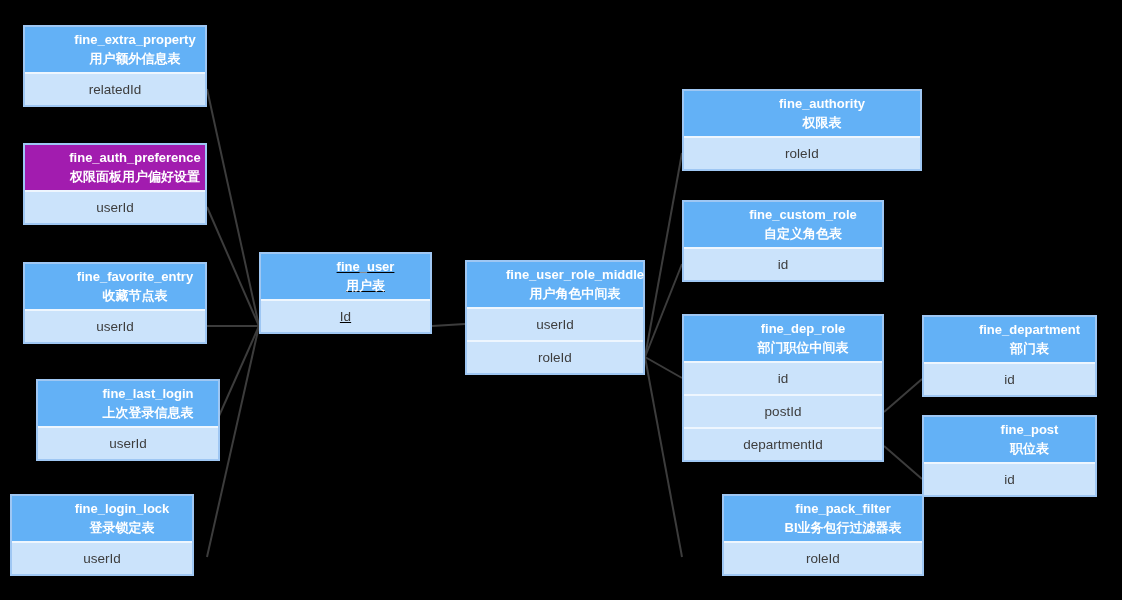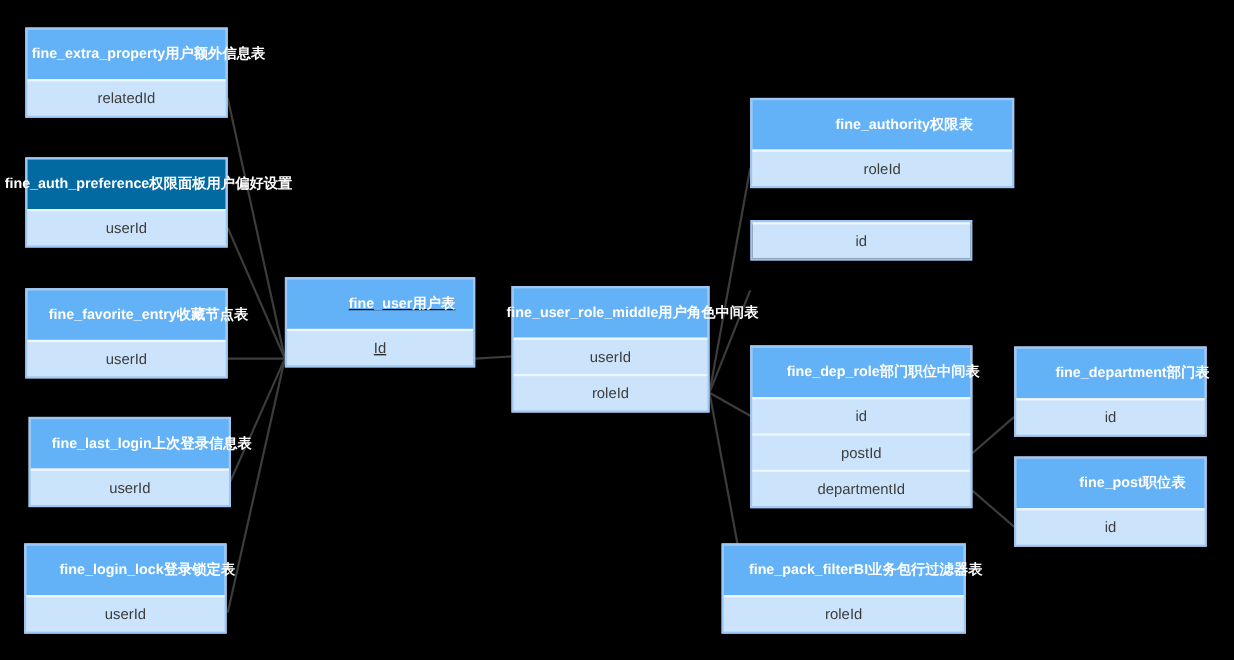--- a/index.html
+++ b/index.html
@@ -15,21 +15,21 @@
     position: absolute;
     box-sizing: border-box;
     border: 2px solid #9fc7f3;
     background: #cbe3fb;
   }
   .tbl-header {
     height: 45px;
     background: #63b1f6;
     color: #ffffff;
     font-weight: bold;
-    display: flex; flex-direction: row;
+    display: flex; flex-direction: column;
     align-items: center; justify-content: center;
     text-align: center;
     font-size: 13px;
     line-height: 1.45;
     cursor: default;
     padding-left: 40px;
   }
   .tbl-row {
     box-sizing: border-box;
     height: 33px;
@@ -62,41 +62,41 @@
     </svg>
 
 <div class="tbl" style="left: 23px; top: 25px; width: 184px; border-color: rgb(159, 199, 243);">
       <div class="tbl-header" style="background: rgb(99, 177, 246); color: rgb(255, 255, 255);">
         <span class="tbl-name">fine_extra_property</span>
         <span class="tbl-label">用户额外信息表</span>
       </div>
       <div class="tbl-row" style="background: rgb(203, 227, 251); border-top-color: rgb(238, 246, 254); color: rgb(61, 61, 61);">relatedId</div>
     </div>
     <div class="tbl" style="left: 23px; top: 143px; width: 184px; border-color: rgb(159, 199, 243);">
-      <div class="tbl-header" style="background: #0369a1; color: rgb(255, 255, 255);">
+      <div class="tbl-header" style="background: #a21caf; color: rgb(255, 255, 255);">
         <span class="tbl-name">fine_auth_preference</span>
         <span class="tbl-label">权限面板用户偏好设置</span>
       </div>
       <div class="tbl-row" style="background: rgb(203, 227, 251); border-top-color: rgb(238, 246, 254); color: rgb(61, 61, 61);">userId</div>
     </div>
     <div class="tbl" style="left: 23px; top: 262px; width: 184px; border-color: rgb(159, 199, 243);">
       <div class="tbl-header" style="background: rgb(99, 177, 246); color: rgb(255, 255, 255); text-align: center;">
         <span class="tbl-name">fine_favorite_entry</span>
         <span class="tbl-label">收藏节点表</span>
       </div>
       <div class="tbl-row" style="background: rgb(203, 227, 251); border-top-color: rgb(238, 246, 254); color: rgb(61, 61, 61);">userId</div>
     </div>
-    <div class="tbl" style="left: 26px; top: 379px; width: 184px; border-color: rgb(159, 199, 243);">
+    <div class="tbl" style="left: 36px; top: 379px; width: 184px; border-color: rgb(159, 199, 243);">
       <div class="tbl-header" style="background: rgb(99, 177, 246); color: rgb(255, 255, 255);">
         <span class="tbl-name">fine_last_login</span>
         <span class="tbl-label">上次登录信息表</span>
       </div>
       <div class="tbl-row" style="background: rgb(203, 227, 251); border-top-color: rgb(238, 246, 254); color: rgb(61, 61, 61);">userId</div>
     </div>
-    <div class="tbl" style="left: 22px; top: 494px; width: 184px; border-color: rgb(159, 199, 243);">
+    <div class="tbl" style="left: 10px; top: 494px; width: 184px; border-color: rgb(159, 199, 243);">
       <div class="tbl-header" style="background: rgb(99, 177, 246); color: rgb(255, 255, 255);">
         <span class="tbl-name">fine_login_lock</span>
         <span class="tbl-label">登录锁定表</span>
       </div>
       <div class="tbl-row" style="background: rgb(203, 227, 251); border-top-color: rgb(238, 246, 254); color: rgb(61, 61, 61);">userId</div>
     </div>
     <div class="tbl" style="left: 259px; top: 252px; width: 173px; border-color: rgb(159, 199, 243); text-decoration: underline;">
       <div class="tbl-header" style="background: rgb(99, 177, 246); color: rgb(255, 255, 255);">
         <span class="tbl-name">fine_user</span>
         <span class="tbl-label">用户表</span>
@@ -112,32 +112,36 @@
       <div class="tbl-row" style="background: rgb(203, 227, 251); border-top-color: rgb(238, 246, 254); color: rgb(61, 61, 61);">roleId</div>
     </div>
     <div class="tbl" style="left: 682px; top: 89px; width: 240px; border-color: rgb(159, 199, 243);">
       <div class="tbl-header" style="background: rgb(99, 177, 246); color: rgb(255, 255, 255);">
         <span class="tbl-name">fine_authority</span>
         <span class="tbl-label">权限表</span>
       </div>
       <div class="tbl-row" style="background: rgb(203, 227, 251); border-top-color: rgb(238, 246, 254); color: rgb(61, 61, 61);">roleId</div>
     </div>
     <div class="tbl" style="left: 682px; top: 200px; width: 202px; border-color: rgb(159, 199, 243);">
+      <div class="tbl-header" style="background: rgb(99, 177, 246); color: rgb(255, 255, 255);">
+        <span class="tbl-name">fine_custom_role</span>
+        <span class="tbl-label">自定义角色表</span>
+      </div>
       <div class="tbl-row" style="background: rgb(203, 227, 251); border-top-color: rgb(238, 246, 254); color: rgb(61, 61, 61);">id</div>
     </div>
     <div class="tbl" style="left: 682px; top: 314px; width: 202px; border-color: rgb(159, 199, 243);">
       <div class="tbl-header" style="background: rgb(99, 177, 246); color: rgb(255, 255, 255);">
         <span class="tbl-name">fine_dep_role</span>
         <span class="tbl-label">部门职位中间表</span>
       </div>
       <div class="tbl-row" style="background: rgb(203, 227, 251); border-top-color: rgb(238, 246, 254); color: rgb(61, 61, 61);">id</div>
       <div class="tbl-row" style="background: rgb(203, 227, 251); border-top-color: rgb(238, 246, 254); color: rgb(61, 61, 61);">postId</div>
       <div class="tbl-row" style="background: rgb(203, 227, 251); border-top-color: rgb(238, 246, 254); color: rgb(61, 61, 61);">departmentId</div>
     </div>
-    <div class="tbl" style="left: 656px; top: 494px; width: 222px; border-color: rgb(159, 199, 243);">
+    <div class="tbl" style="left: 722px; top: 494px; width: 202px; border-color: rgb(159, 199, 243);">
       <div class="tbl-header" style="background: rgb(99, 177, 246); color: rgb(255, 255, 255);">
         <span class="tbl-name">fine_pack_filter</span>
         <span class="tbl-label">BI业务包行过滤器表</span>
       </div>
       <div class="tbl-row" style="background: rgb(203, 227, 251); border-top-color: rgb(238, 246, 254); color: rgb(61, 61, 61);">roleId</div>
     </div>
     <div class="tbl" style="left: 922px; top: 315px; width: 175px; border-color: rgb(159, 199, 243);">
       <div class="tbl-header" style="background: rgb(99, 177, 246); color: rgb(255, 255, 255);">
         <span class="tbl-name">fine_department</span>
         <span class="tbl-label">部门表</span>

